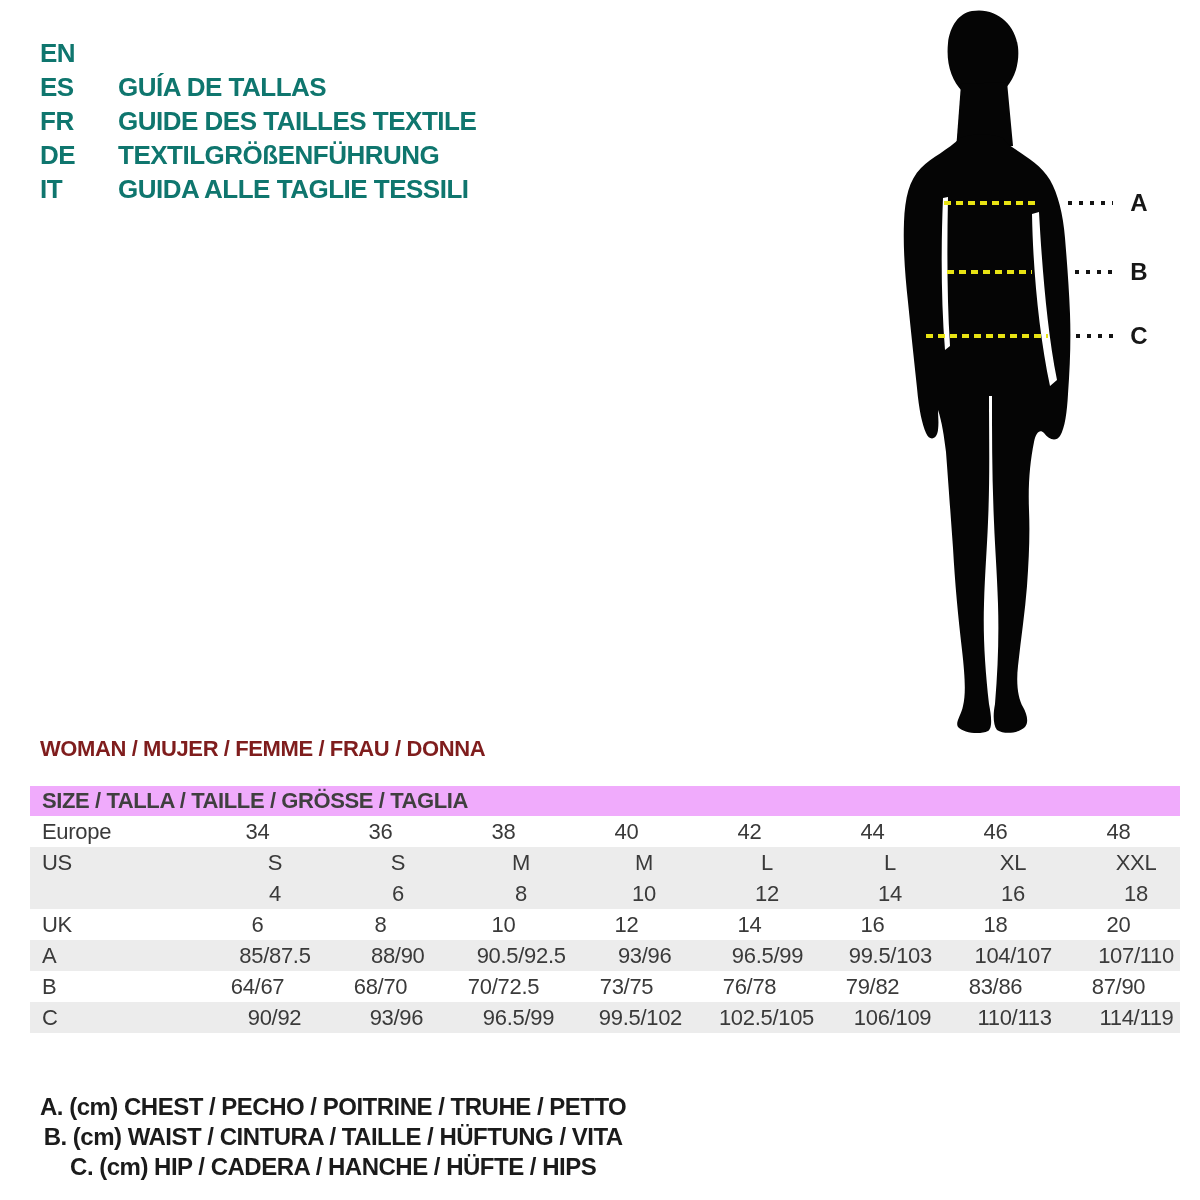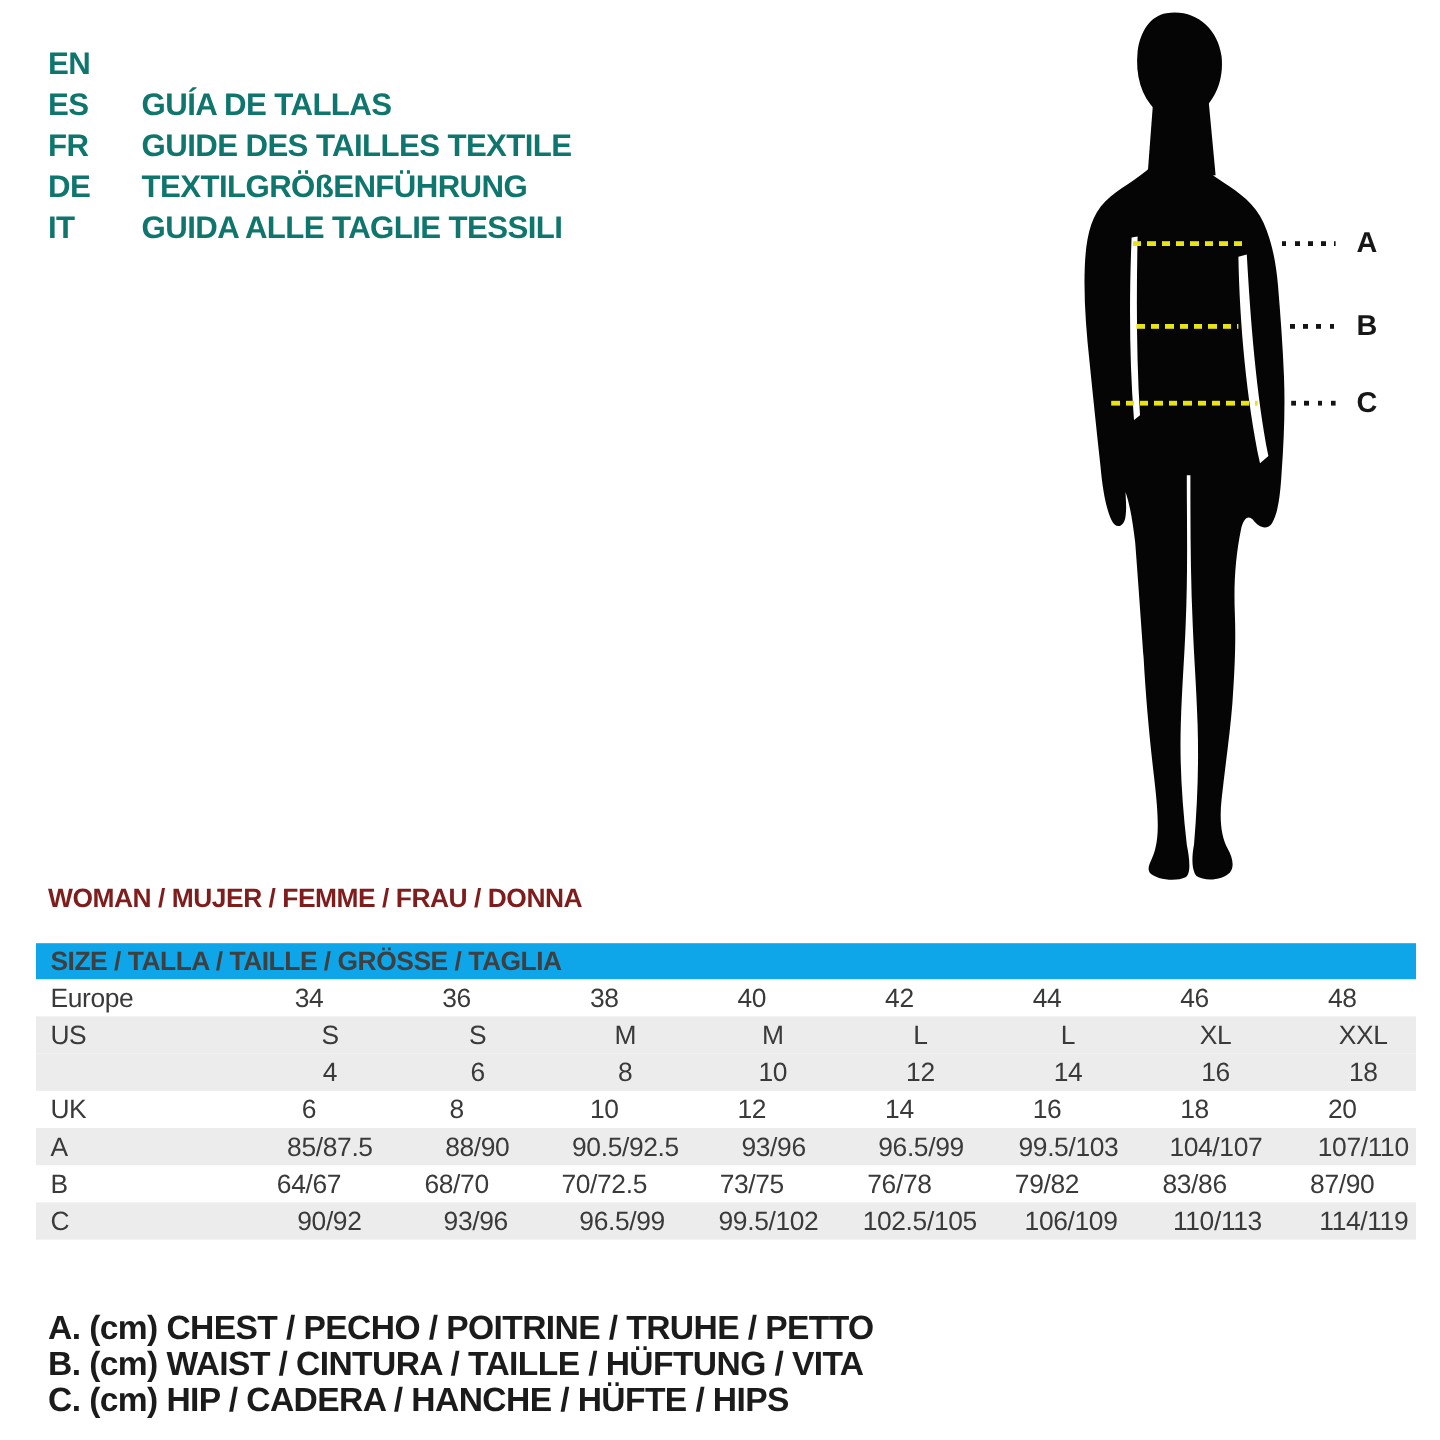--- a/index.html
+++ b/index.html
@@ -19,30 +19,30 @@
   .mline{position:absolute;height:4px;}
   .mline.yellow{background:repeating-linear-gradient(90deg,#e8e313 0 7px,rgba(0,0,0,0) 7px 12px);}
   .mline.dots{background:repeating-linear-gradient(90deg,#141414 0 4px,rgba(0,0,0,0) 4px 11px);}
   .mlabel{position:absolute;width:34px;height:28px;line-height:28px;text-align:center;
           font-size:24px;font-weight:700;color:#171717;}
   
   .section-title{position:absolute;left:40px;top:736px;margin:0;font-size:22px;font-weight:700;
                  letter-spacing:-0.4px;color:#7f1d1d;white-space:nowrap;}
   
   .size-table{position:absolute;left:30px;top:786px;width:1150px;font-size:22px;color:#3a3a3a;}
-  .t-head{background:#0ea5e9;color:#3f3f3f;font-weight:700;height:30px;line-height:30px;
+  .t-head{background:#f0abfc;color:#3f3f3f;font-weight:700;height:30px;line-height:30px;
           padding-left:12px;letter-spacing:-0.4px;}
   .t-row{display:flex;height:31px;line-height:31px;letter-spacing:-0.3px;}
   .t-row.shade{background:#ececec;gap:35px;}
   .t-label{flex:0 0 154px;padding-left:12px;text-align:left;}
   .t-cell{flex:1 1 0;text-align:center;}
   
   .legend{position:absolute;left:40px;top:1092px;}
-  .legend-line{line-height:30px;font-size:28px;font-weight:700;letter-spacing:-0.5px;
-               color:#1b1b1b;white-space:nowrap;}
+  .legend-line{line-height:30px;font-size:24px;font-weight:700;letter-spacing:-0.5px;
+               color:#1b1b1b;white-space:nowrap;text-align:center;}
 </style>
 </head>
 <body>
 
 <div class="canvas">
 
   <div class="lang-block">
     <div class="lang-row">
       <span class="lang-code">EN</span>
     </div>

